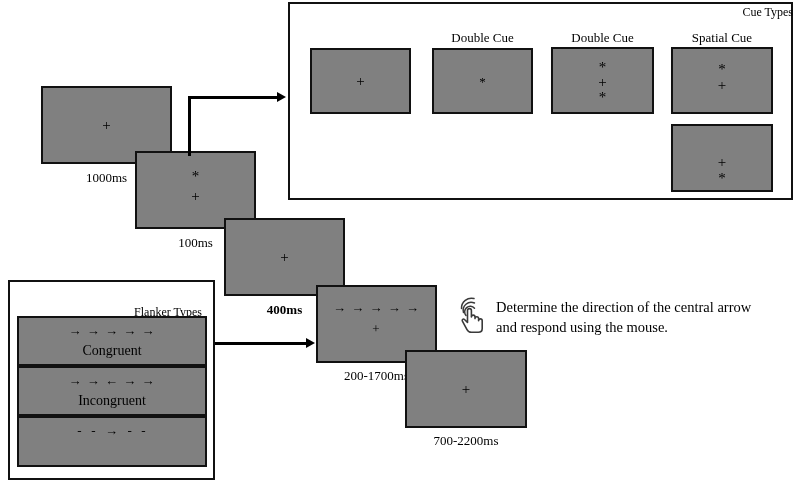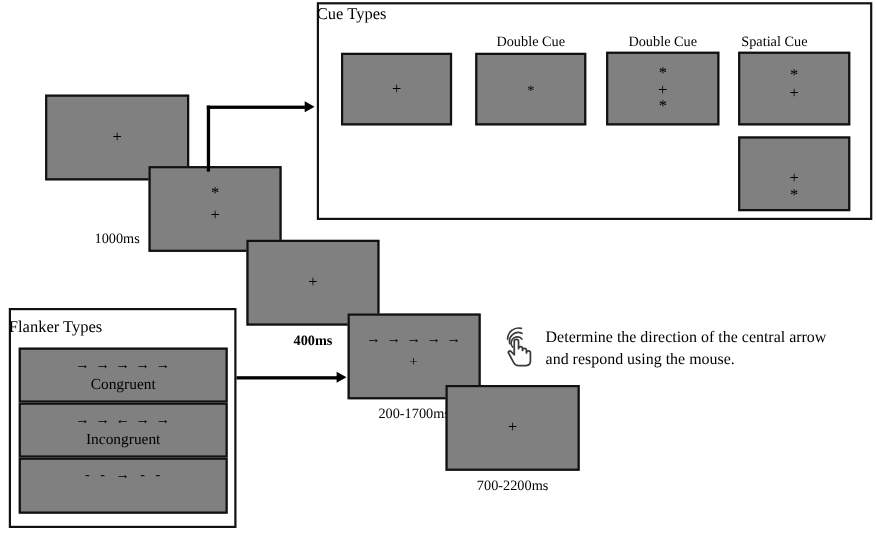--- a/index.html
+++ b/index.html
@@ -56,22 +56,22 @@
   .panel {
     position: absolute;
     background: #ffffff;
     border: 2px solid #111111;
     box-sizing: border-box;
   }
   .panel-title {
     position: absolute;
     left: 0;
     width: 100%;
-    text-align: left;
-    font-size: 15px;
+    text-align: right;
+    font-size: 12px;
     white-space: nowrap;
   }
 
   .cue-label {
     position: absolute;
     text-align: center;
     font-size: 13px;
     white-space: nowrap;
   }
 
@@ -143,40 +143,41 @@
     <div class="screen-content glyph-star" style="top:25px;">*</div>
   </div>
 
   <div class="cue-label" style="left:551px; top:30px; width:103px;">Double Cue</div>
   <div class="screen" style="left:551px; top:47px; width:103px; height:67px;">
     <div class="screen-content glyph-plus" style="top:11px; line-height:15px;">*
 +
 *</div>
   </div>
 
-  <div class="cue-label" style="left:653px; top:30px; width:102px;text-align:center;">Spatial Cue</div>
+  <div class="cue-label" style="left:671px; top:30px; width:102px;text-align:center;">Spatial Cue</div>
   <div class="screen" style="left:671px; top:47px; width:102px; height:67px;">
     <div class="screen-content glyph-plus" style="top:12px; line-height:16px;">*
 +</div>
   </div>
 
   <div class="screen" style="left:671px; top:124px; width:102px; height:68px;">
     <div class="screen-content glyph-plus" style="top:28px; line-height:16px;">+
 *</div>
   </div>
 
   <div class="screen" style="left:41px; top:86px; width:131px; height:78px;">
     <div class="screen-content glyph-plus" style="top:30px;">+</div>
   </div>
-  <div class="caption" style="left:41px; top:170px; width:131px;margin-top:39px;">1000ms</div>
+  <div class="caption" style="left:41px; top:170px; width:131px;">1000ms</div>
 
   <div class="screen" style="left:135px; top:151px; width:121px; height:78px;">
     <div class="screen-content glyph-plus" style="top:13px; line-height:20px;">*
 +</div>
   </div>
+  <div class="caption" style="left:135px; top:235px; width:121px;">100ms</div>
 
   <div class="conn conn-v" style="left:188px; top:96px; height:60px;"></div>
   <div class="conn conn-h" style="left:188px; top:96px; width:91px;"></div>
   <div class="arrowhead" style="left:277px; top:92px;"></div>
 
   <div class="screen" style="left:224px; top:218px; width:121px; height:78px;">
     <div class="screen-content glyph-plus" style="top:30px;">+</div>
   </div>
   <div class="caption" style="left:224px; top:302px; width:121px;font-weight:bold;">400ms</div>
 
@@ -186,21 +187,21 @@
   </div>
   <div class="caption" style="left:311px; top:368px; width:131px;">200-1700ms</div>
 
   <div class="screen" style="left:405px; top:350px; width:122px; height:78px;">
     <div class="screen-content glyph-plus" style="top:30px;">+</div>
   </div>
   <div class="caption" style="left:400px; top:433px; width:132px;">700-2200ms</div>
 
   <div class="panel" style="left:8px; top:280px; width:207px; height:200px;"></div>
 
-  <div class="panel-title" style="left:8px; top:290px; width:194px;">Flanker Types</div>
+  <div class="panel-title" style="left:8px; top:305px; width:194px;">Flanker Types</div>
 
   <div class="flanker-row" style="left:17px; top:316px; width:190px; height:50px;">
     <div class="flanker-stim" style="top:5px;">→ → → → →</div>
     <div class="flanker-name" style="top:25px;">Congruent</div>
   </div>
 
   <div class="flanker-row" style="left:17px; top:366px; width:190px; height:50px;">
     <div class="flanker-stim" style="top:5px;">→ → ← → →</div>
     <div class="flanker-name" style="top:25px;">Incongruent</div>
   </div>

